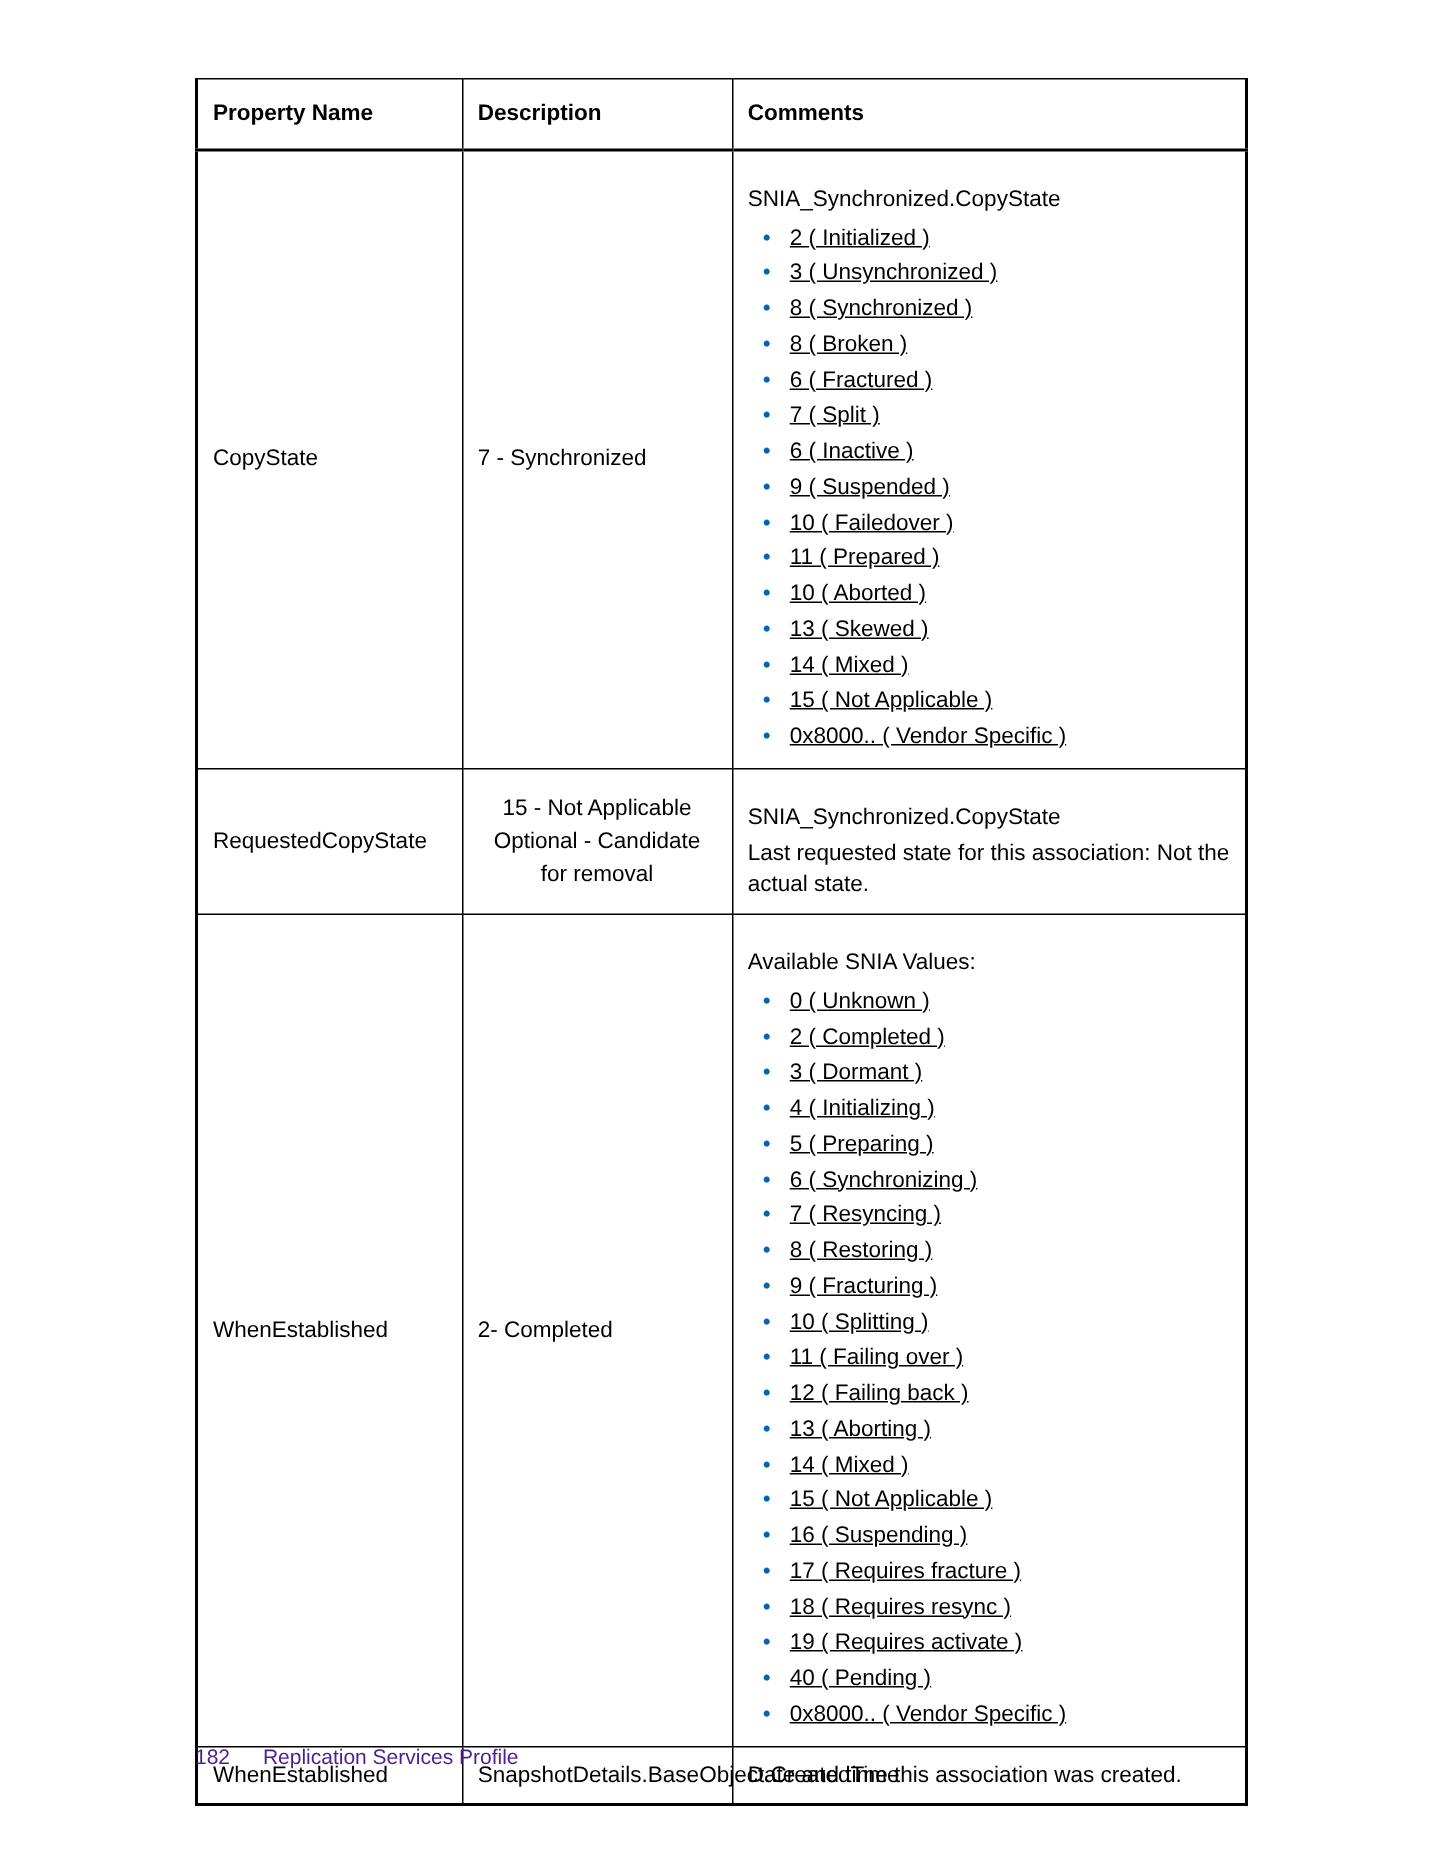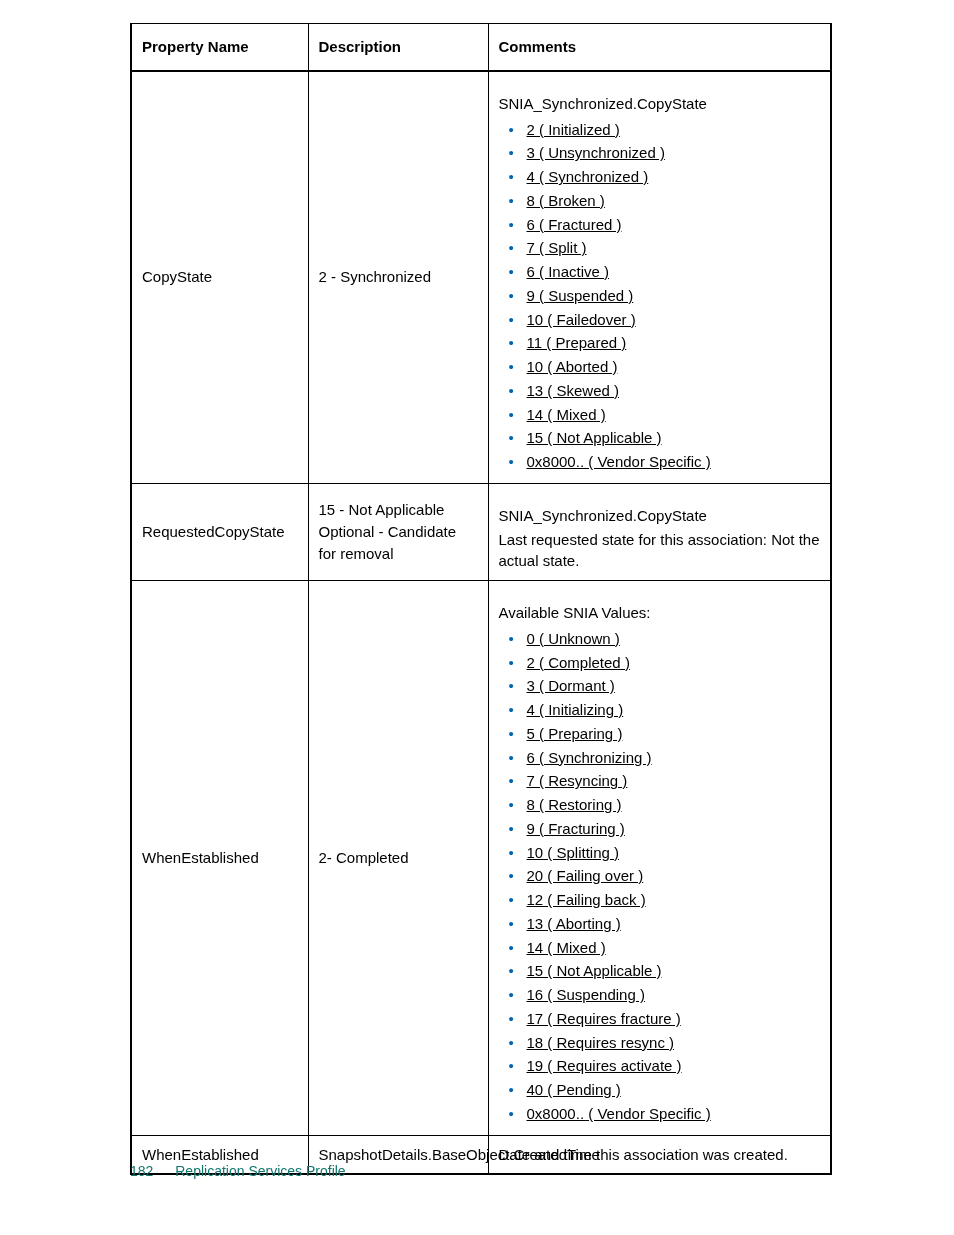--- a/index.html
+++ b/index.html
@@ -9,21 +9,21 @@
     width: 954px;
     height: 1235px;
     background: #fff;
     font-family: Arial, Helvetica, sans-serif;
     color: #000;
   }
   .page {
     box-sizing: border-box;
     width: 954px;
     height: 1235px;
-    padding: 23px 0 0 0;
+    padding: 52px 0 0 0;
     position: relative;
   }
   table.props {
     border-collapse: collapse;
     margin-left: 130px;
     width: 700px;
     table-layout: fixed;
   }
   table.props col.c1 { width: 177px; }
   table.props col.c2 { width: 180px; }
@@ -59,27 +59,27 @@
   ul.vals li::before {
     content: "•";
     color: #0066b3;
     position: absolute;
     left: -18px;
     top: 0;
     font-size: 15px;
     line-height: 1.45;
   }
   .lead { margin: 13px 0 2px 0; }
-  .desc-stack div { margin: 0; }
+  .desc-stack div { margin: 0; text-align: center; }
   .footer {
     position: absolute;
     left: 130px;
     bottom: 56px;
     font-size: 14px;
-    color: #0f766e;
+    color: #4c1d95;
   }
   .footer .pnum { margin-right: 18px; }
 </style>
 </head>
 <body>
 <div class="page">
 
 <table class="props">
   <colgroup>
         <col class="c1">
@@ -88,27 +88,27 @@
       </colgroup>
   <tbody>
         <tr>
     <th>Property Name</th>
     <th>Description</th>
     <th>Comments</th>
   </tr>
 
   <tr>
     <td>CopyState</td>
-    <td>2 - Synchronized</td>
+    <td>7 - Synchronized</td>
     <td>
       <div class="lead">SNIA_Synchronized.CopyState</div>
       <ul class="vals">
         <li>2 ( Initialized )</li>
         <li>3 ( Unsynchronized )</li>
-        <li>4 ( Synchronized )</li>
+        <li>8 ( Synchronized )</li>
         <li>8 ( Broken )</li>
         <li>6 ( Fractured )</li>
         <li>7 ( Split )</li>
         <li>6 ( Inactive )</li>
         <li>9 ( Suspended )</li>
         <li>10 ( Failedover )</li>
         <li>11 ( Prepared )</li>
         <li>10 ( Aborted )</li>
         <li>13 ( Skewed )</li>
         <li>14 ( Mixed )</li>
@@ -141,21 +141,21 @@
         <li>0 ( Unknown )</li>
         <li>2 ( Completed )</li>
         <li>3 ( Dormant )</li>
         <li>4 ( Initializing )</li>
         <li>5 ( Preparing )</li>
         <li>6 ( Synchronizing )</li>
         <li>7 ( Resyncing )</li>
         <li>8 ( Restoring )</li>
         <li>9 ( Fracturing )</li>
         <li>10 ( Splitting )</li>
-        <li>20 ( Failing over )</li>
+        <li>11 ( Failing over )</li>
         <li>12 ( Failing back )</li>
         <li>13 ( Aborting )</li>
         <li>14 ( Mixed )</li>
         <li>15 ( Not Applicable )</li>
         <li>16 ( Suspending )</li>
         <li>17 ( Requires fracture )</li>
         <li>18 ( Requires resync )</li>
         <li>19 ( Requires activate )</li>
         <li>40 ( Pending )</li>
         <li>0x8000.. ( Vendor Specific )</li>

